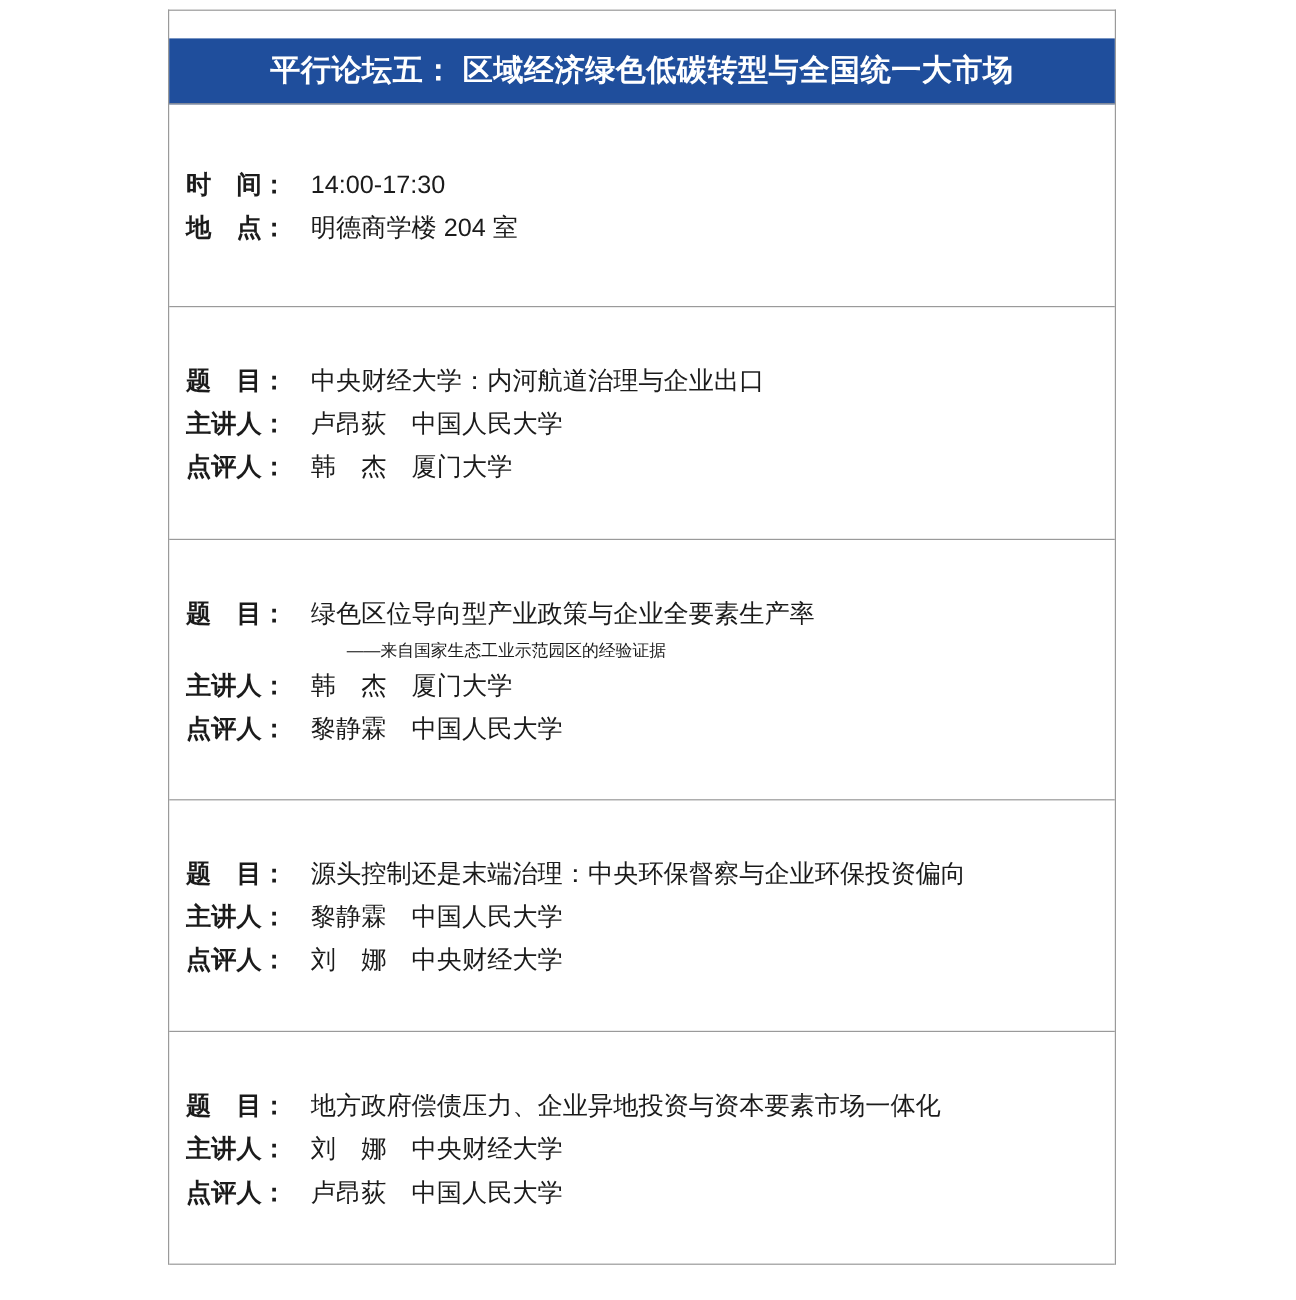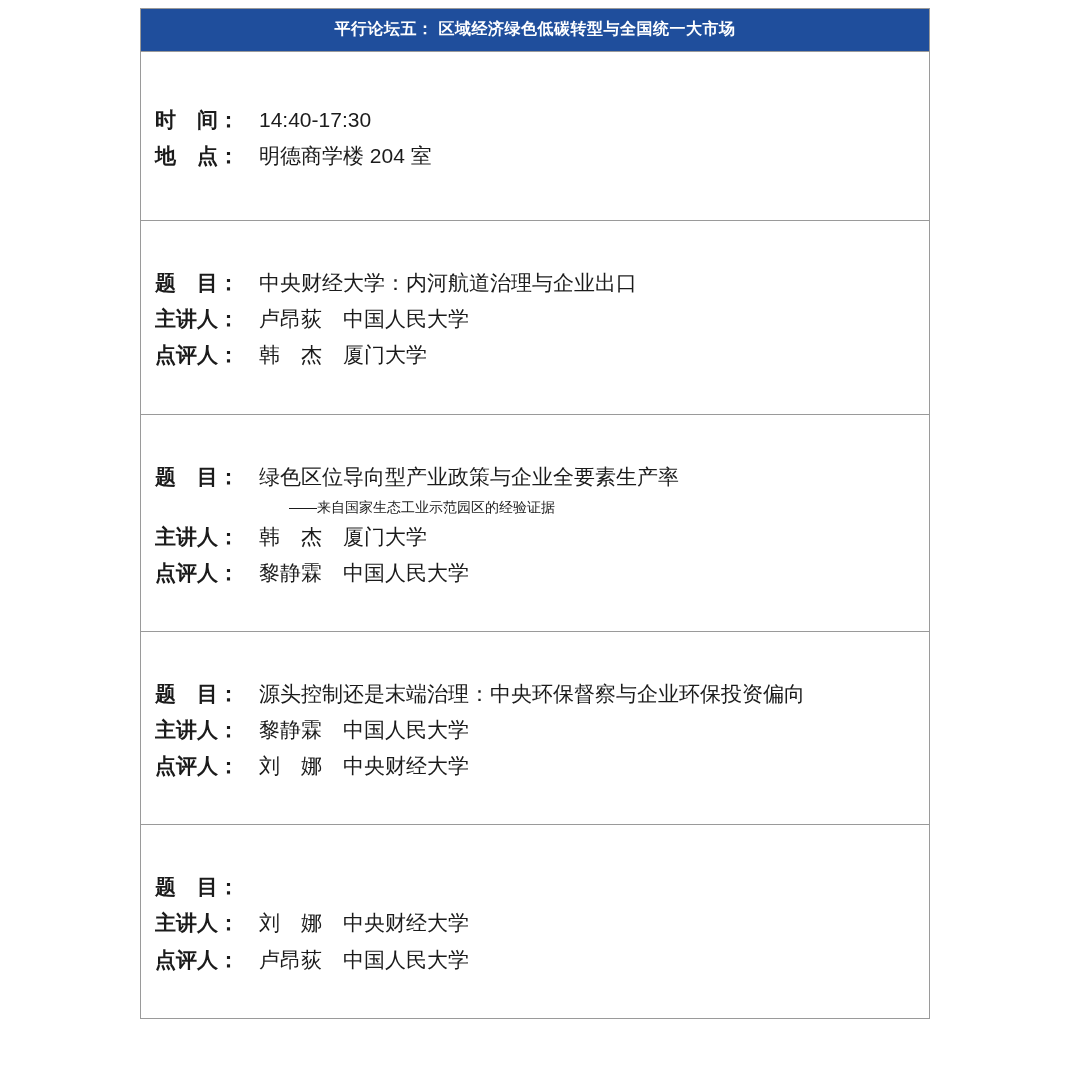--- a/index.html
+++ b/index.html
@@ -28,25 +28,26 @@
     border: 1px solid #9a9a9a;
     border-bottom: none;
     box-sizing: border-box;
     background: #ffffff;
   }
   .header-row {
     background: #1f4e9c;
     color: #ffffff;
     text-align: center;
     font-weight: bold;
-    font-size: 16px;
+    font-size: 25px;
     letter-spacing: 0.5px;
     padding: 10px 6px 11px 6px;
     border-bottom: 1px solid #9a9a9a;
     box-sizing: border-box;
+    margin-top: 23px;
   }
   .row {
     border-bottom: 1px solid #9a9a9a;
     box-sizing: border-box;
     padding: 0 0 0 0;
   }
   .row-inner {
     padding: 44px 14px 40px 14px;
   }
   .row-info .row-inner {
@@ -81,21 +82,21 @@
 
 <div class="page">
   <div class="table">
 
     <div class="header-row">平行论坛五： 区域经济绿色低碳转型与全国统一大市场</div>
 
     <div class="row row-info">
       <div class="row-inner">
         <div class="line">
           <span class="label">时　间：</span>
-          <span class="value">14:40-17:30</span>
+          <span class="value">14:00-17:30</span>
         </div>
         <div class="line">
           <span class="label">地　点：</span>
           <span class="value">明德商学楼 204 室</span>
         </div>
       </div>
     </div>
 
     <div class="row">
       <div class="row-inner">
@@ -146,20 +147,21 @@
           <span class="label">点评人：</span>
           <span class="value">刘　娜　中央财经大学</span>
         </div>
       </div>
     </div>
 
     <div class="row">
       <div class="row-inner">
         <div class="line">
           <span class="label">题　目：</span>
+          <span class="value">地方政府偿债压力、企业异地投资与资本要素市场一体化</span>
         </div>
         <div class="line">
           <span class="label">主讲人：</span>
           <span class="value">刘　娜　中央财经大学</span>
         </div>
         <div class="line">
           <span class="label">点评人：</span>
           <span class="value">卢昂荻　中国人民大学</span>
         </div>
       </div>

